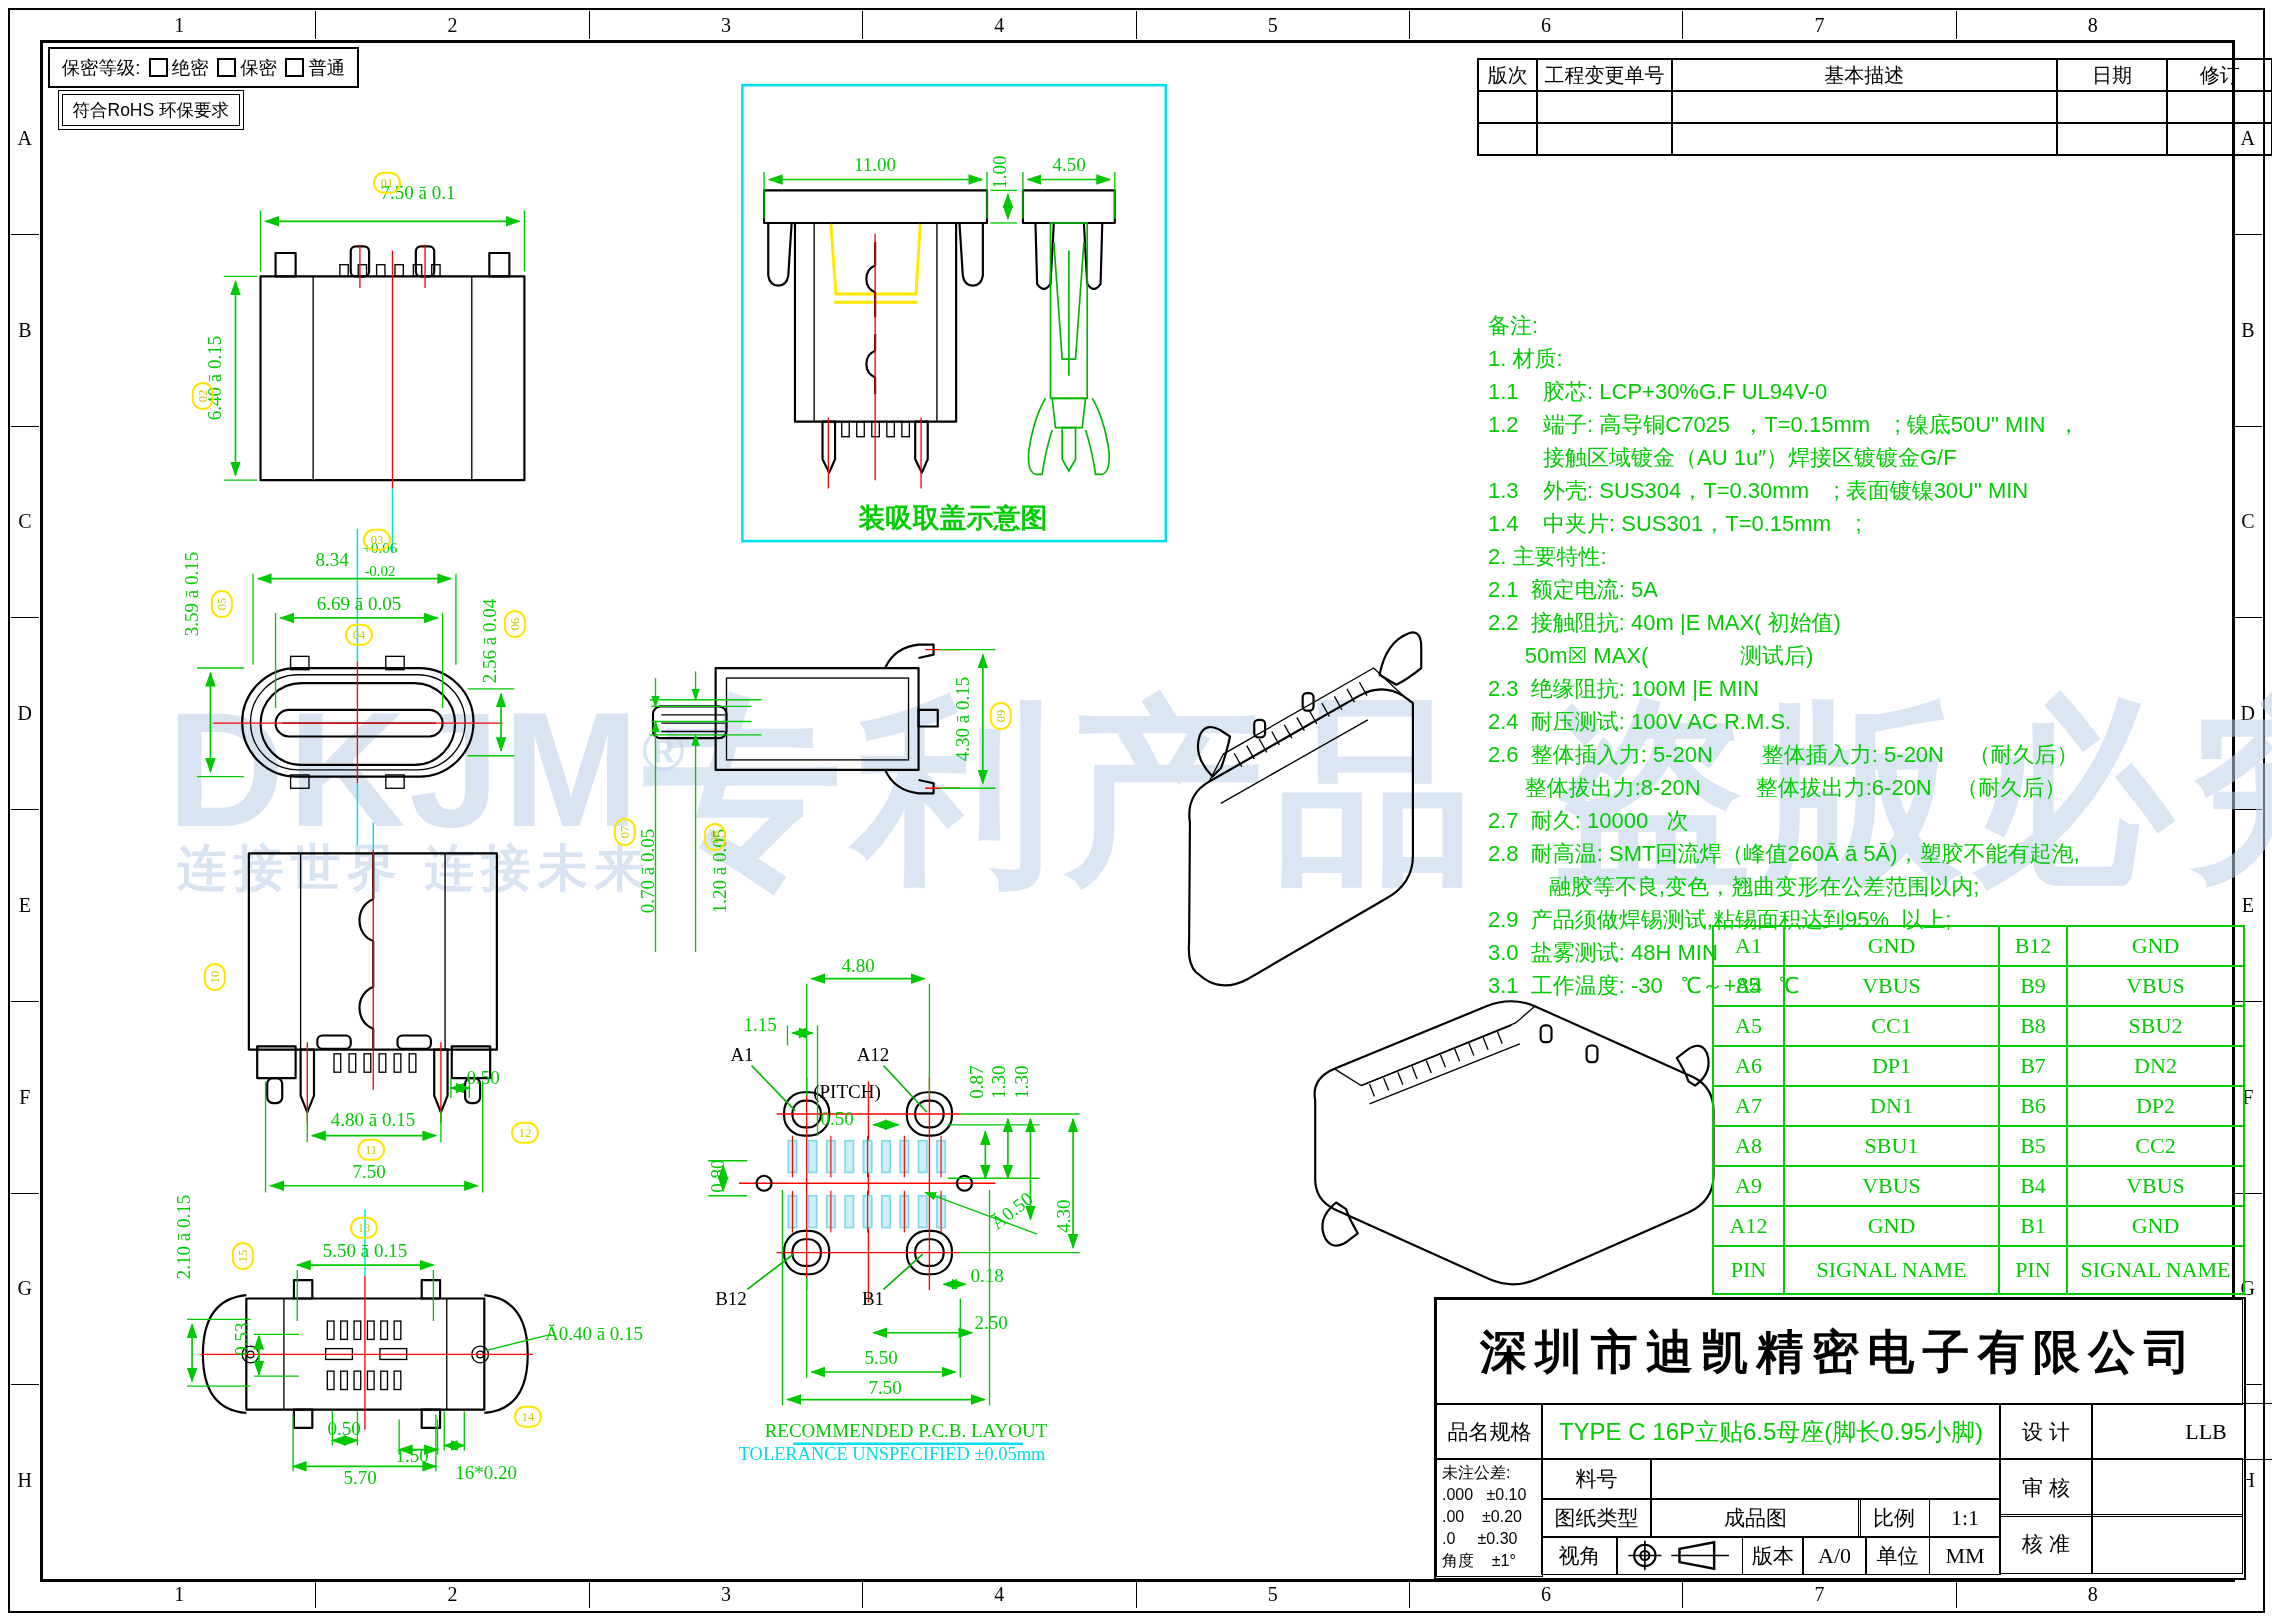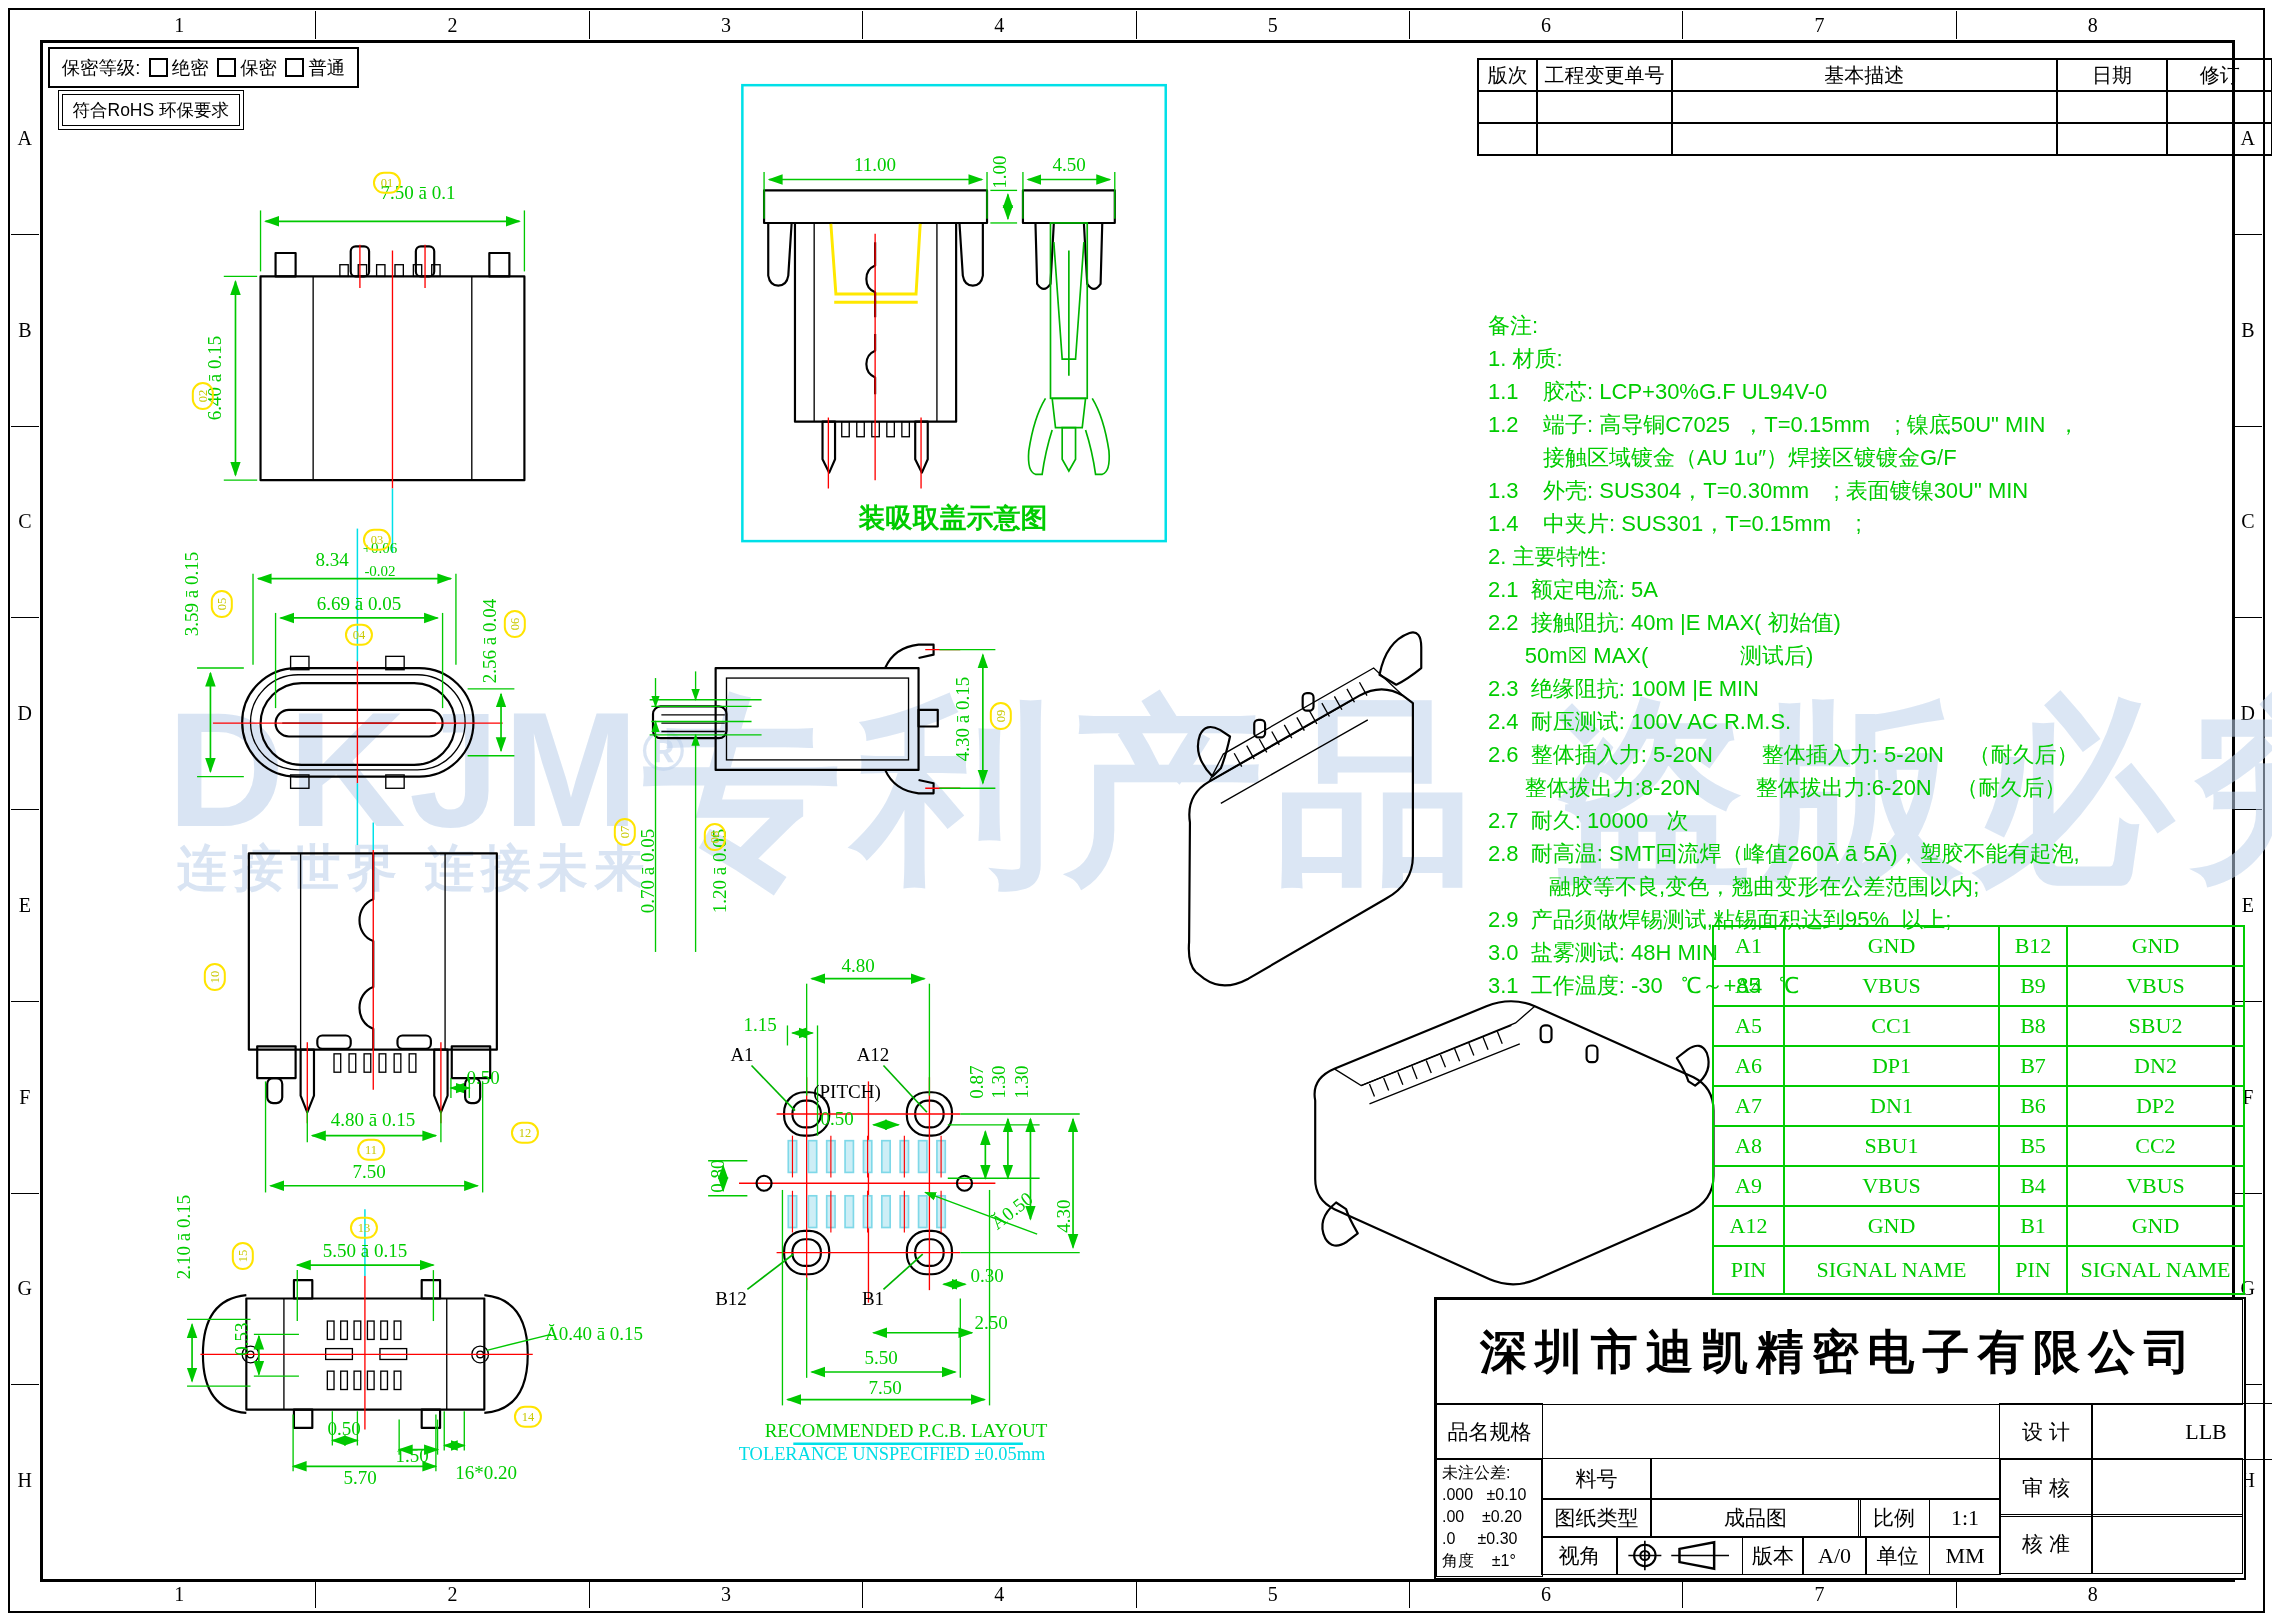--- a/index.html
+++ b/index.html
@@ -234,20 +234,21 @@
           <td>SIGNAL NAME</td>
       <td>PIN</td>
           <td>SIGNAL NAME</td>
     </tr>
       </tbody>
   </table>
 
   <div class="tblock">
     <div class="cell company" style="left:0;top:0;width:805px;height:104px;">深圳市迪凯精密电子有限公司</div>
     <div class="cell" style="left:0;top:104px;width:105px;height:55px;">品名规格</div>
+    <div class="cell prodname" style="left:105px;top:104px;width:458px;height:55px;">TYPE C 16P立贴6.5母座(脚长0.95小脚)</div>
     <div class="cell" style="left:563px;top:104px;width:92px;height:55px;">设  计</div>
     <div class="cell" style="left:655px;top:104px;width:150px;height:55px;font:22px 'Liberation Serif',serif;padding-left:39px;">LLB</div>
     <div class="tolblock" style="left:0;top:159px;width:95px;height:110px;"><span>未注公差:</span><div><div>.000   ±0.10</div><div>.00    ±0.20</div><div>.0     ±0.30</div><div>角度    ±1°</div></div></div>
     <div class="cell" style="left:105px;top:159px;width:109px;height:40px;">料号</div>
     <div class="cell" style="left:214px;top:159px;width:349px;height:40px;"></div>
     <div class="cell" style="left:105px;top:199px;width:109px;height:38px;">图纸类型</div>
     <div class="cell" style="left:214px;top:199px;width:209px;height:38px;">成品图</div>
     <div class="cell" style="left:422px;top:199px;width:70px;height:38px;">比例</div>
     <div class="cell" style="left:493px;top:199px;width:70px;height:38px;font:22px 'Liberation Serif',serif;">1:1</div>
     <div class="cell" style="left:105px;top:237px;width:75px;height:37px;">视角</div>
@@ -645,21 +646,21 @@
   <span class="dim" style="left:858px;top:966px;">4.80</span>
   <span class="dim" style="left:760px;top:1025px;">1.15</span>
   <span class="dimk" style="left:847px;top:1092px;">(PITCH)</span>
   <span class="dim" style="left:837px;top:1119px;">0.50</span>
   <span class="dimv" style="left:977px;top:1082px;">0.87</span>
   <span class="dimv" style="left:999px;top:1082px;">1.30</span>
   <span class="dimv" style="left:1022px;top:1082px;">1.30</span>
   <span class="dimv" style="left:718px;top:1176px;">0.80</span>
   <span class="dimv" style="left:1064px;top:1216px;">4.30</span>
   <span class="dimd" style="left:1012px;top:1211px;">Ă0.50</span>
-  <span class="dim" style="left:987px;top:1276px;">0.30</span>
+  <span class="dim" style="left:987px;top:1276px;">0.18</span>
   <span class="dim" style="left:991px;top:1323px;">2.50</span>
   <span class="dim" style="left:881px;top:1358px;">5.50</span>
   <span class="dim" style="left:885px;top:1388px;">7.50</span>
   <span class="dimk" style="left:742px;top:1055px;">A1</span>
   <span class="dimk" style="left:873px;top:1055px;">A12</span>
   <span class="dimk" style="left:731px;top:1299px;">B12</span>
   <span class="dimk" style="left:873px;top:1299px;">B1</span>
   <span class="dim" style="left:906px;top:1431px;">RECOMMENDED  P.C.B. LAYOUT</span>
   <span class="dimc" style="left:892px;top:1454px;">TOLERANCE UNSPECIFIED ±0.05mm</span>
 

